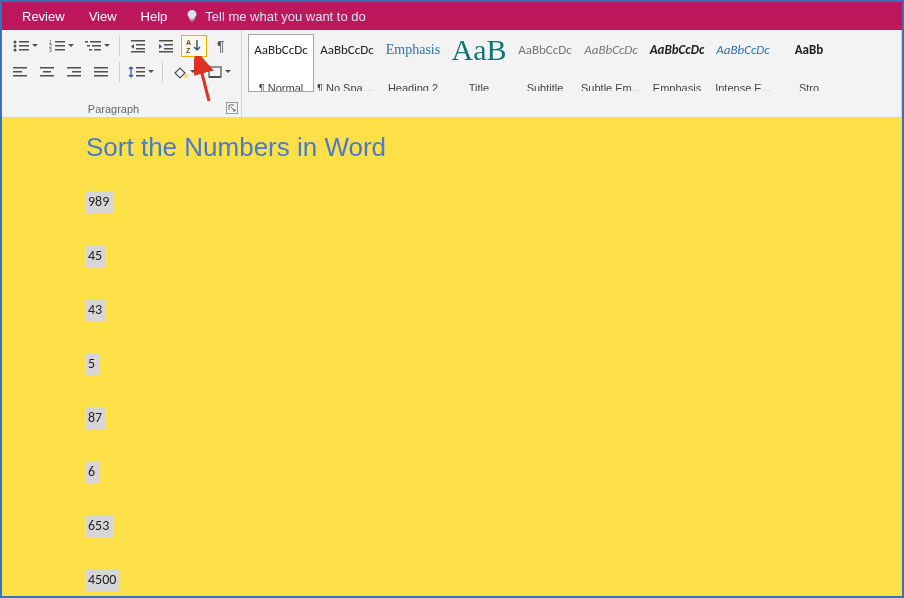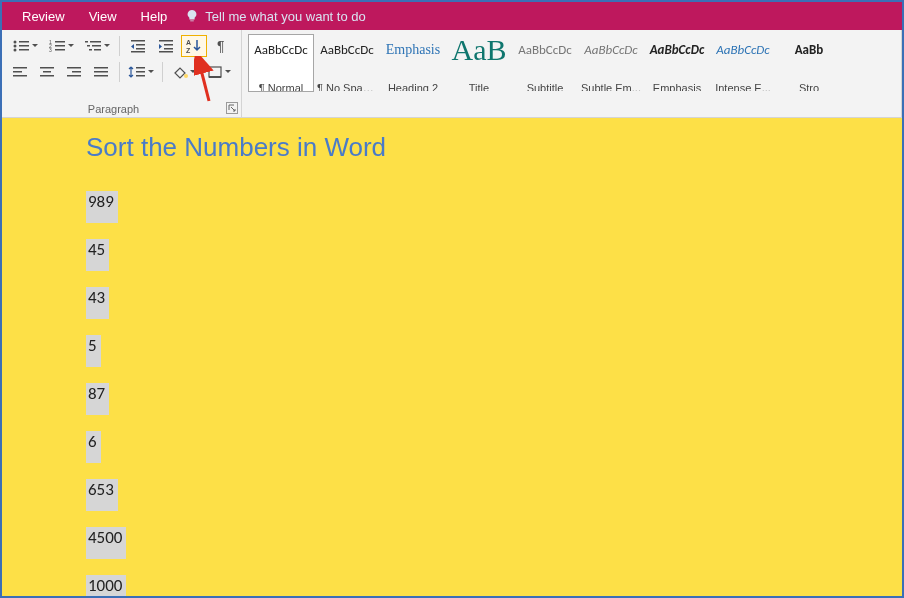--- a/index.html
+++ b/index.html
@@ -140,24 +140,24 @@
       font-size: 26px;
       font-family: "Calibri Light","Segoe UI",sans-serif;
       font-weight: 400;
       margin-bottom: 28px;
     }
     .num-list { }
     .num-line {
       display: inline-block;
       background: #d6d6d6;
       color: #222;
-      font-size: 17px;
+      font-size: 14px;
       font-family: Calibri,"Segoe UI",sans-serif;
-      padding: 0 4px 10px 2px;
-      margin-bottom: 16px;
+      padding: 0 4px 0 2px;
+      margin-bottom: 32px;
       line-height: 22px;
     }
     .num-wrap { display:block; }
     .arrow-annotation {
       position: absolute;
       top: 56px;
       left: 194px;
       pointer-events: none;
     }
   </style>

